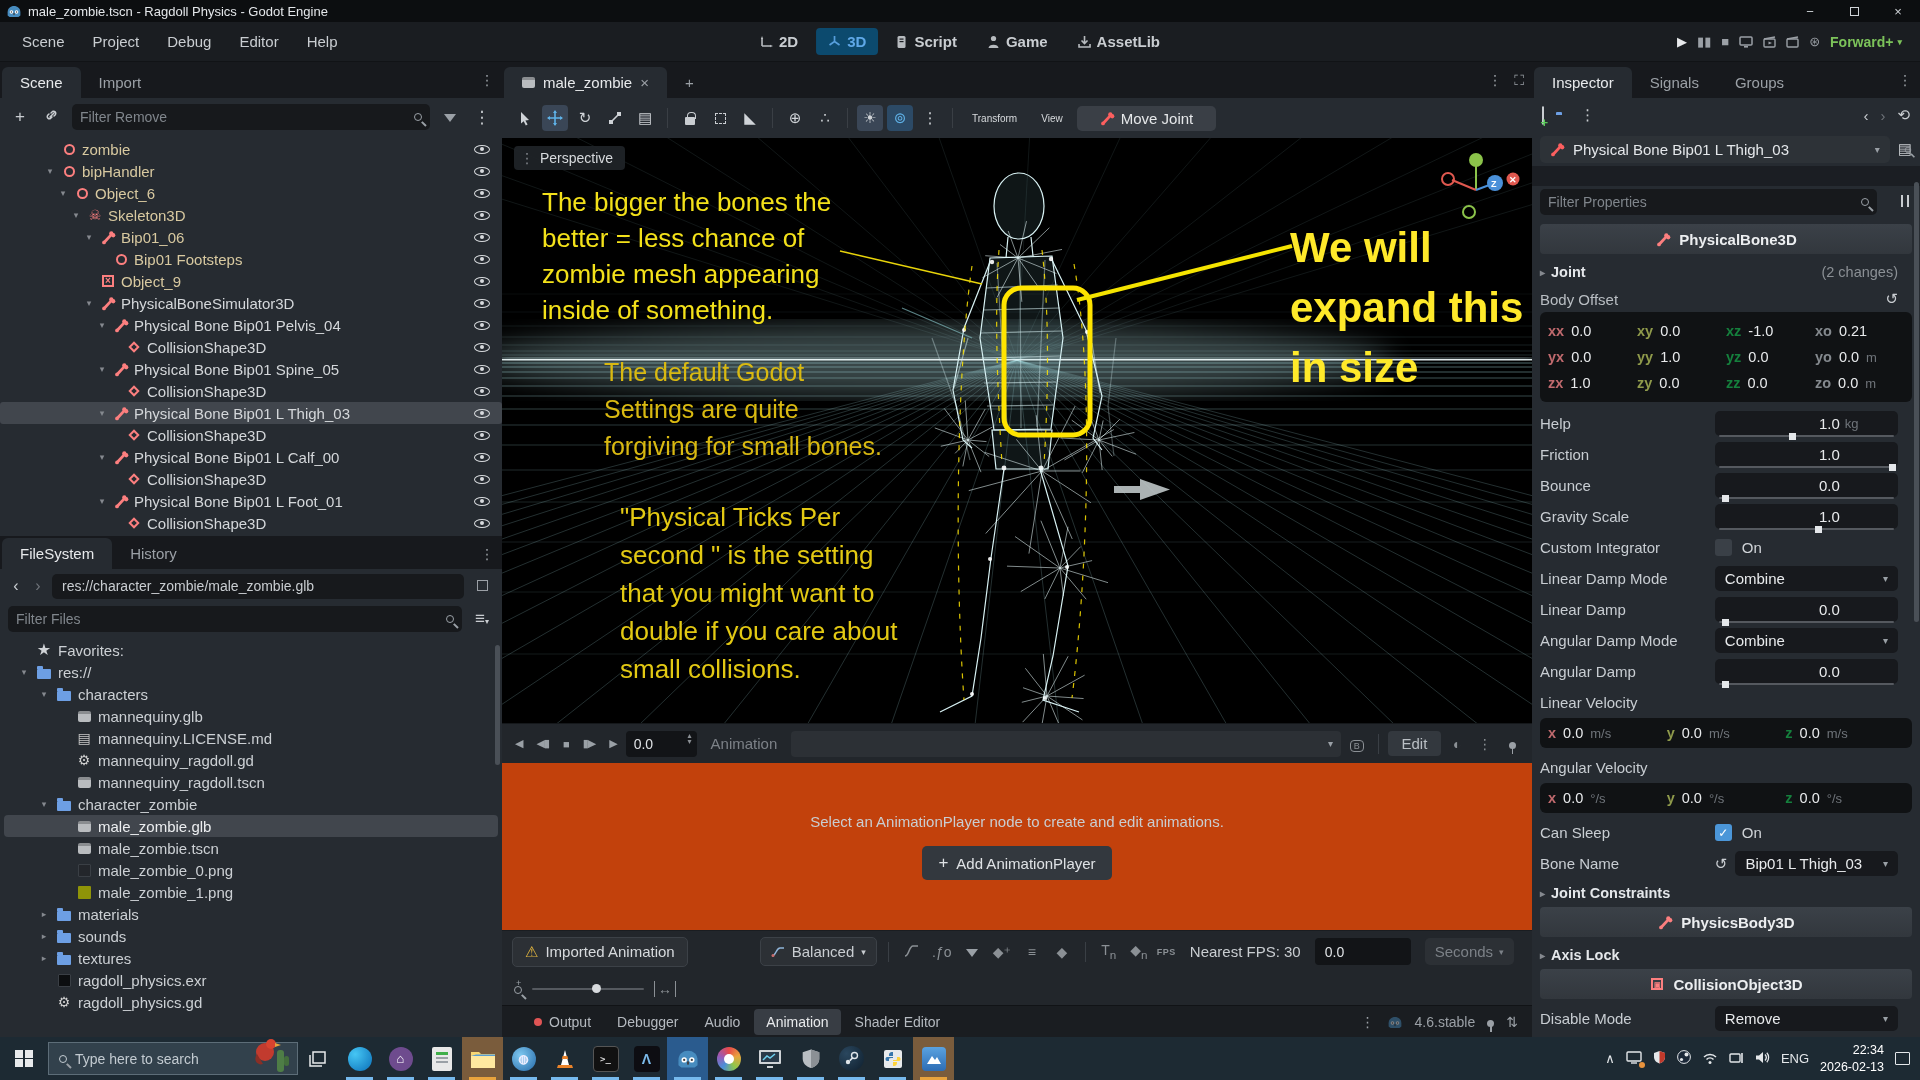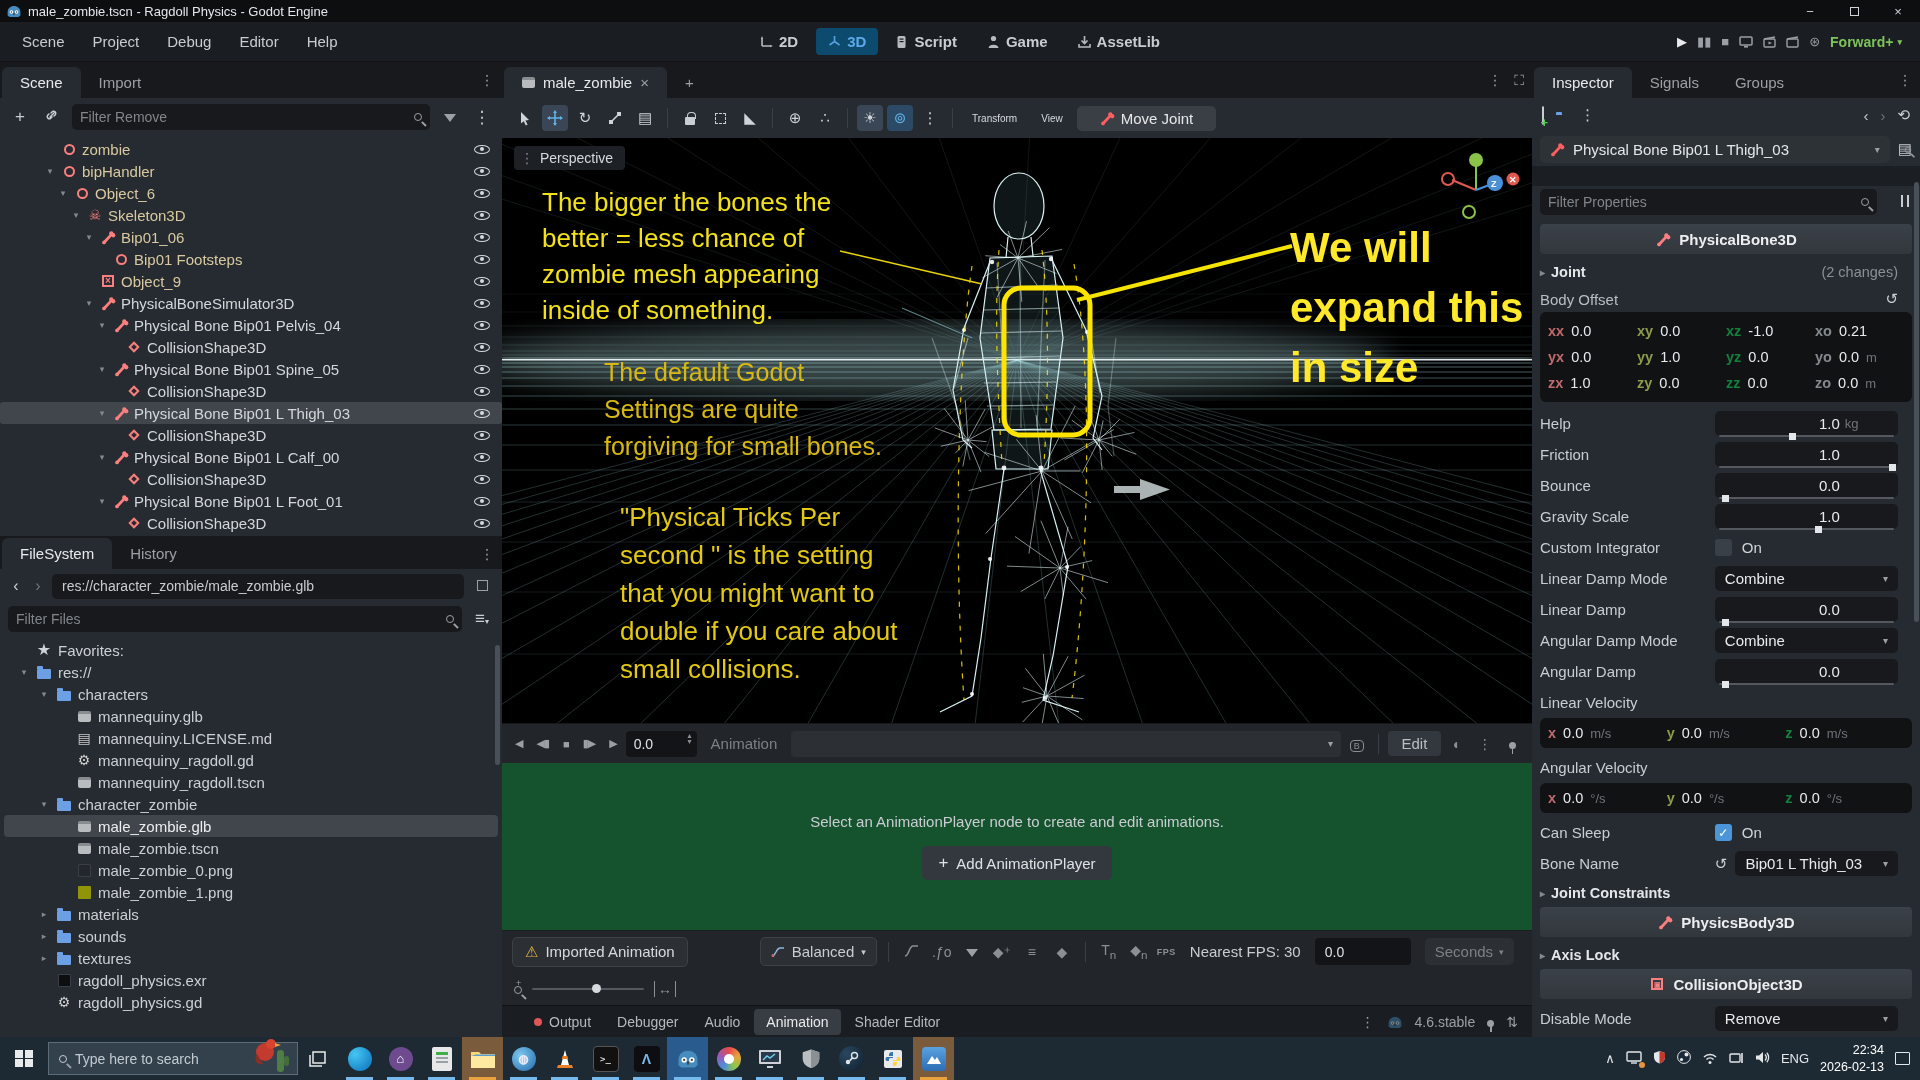--- a/index.html
+++ b/index.html
@@ -93,21 +93,21 @@
   .n4 { left:788px; top:80px; font-size:42px; line-height:60px; color:#ffe92a; font-weight:600;}
 
   
   .anim-transport { height:40px; background:#22262b; border-top:1px solid #15181b; display:flex; align-items:center; gap:4px; padding:0 8px; flex:0 0 auto;}
   .tbtn { color:#9aa0a6; font-size:11px; padding:4px 5px; letter-spacing:-1px;}
   .spin { width:72px; height:26px; background:#121417; border-radius:4px; display:flex; align-items:center; padding:0 8px; color:#dfe2e5; position:relative;}
   .spin .ud { position:absolute; right:5px; top:2px; display:flex; flex-direction:column; line-height:6px; font-size:8px; color:#8b9095;}
   .dim-btn { color:#7c8187; padding:4px 10px; font-size:15px; }
   .anim-dd { width:560px; height:26px; background:#2c3035; border-radius:4px; display:flex; align-items:center; justify-content:flex-end; padding:0 8px; color:#9aa0a6;}
   .edit-btn { background:#33383e; border-radius:4px; padding:4px 14px; color:#babfc4; font-size:15px;}
-  .anim-empty { height:167px; background:#14532d; display:flex; flex-direction:column; align-items:center; justify-content:center; gap:16px; flex:0 0 auto;}
+  .anim-empty { height:167px; background:#c2410c; display:flex; flex-direction:column; align-items:center; justify-content:center; gap:16px; flex:0 0 auto;}
   .anim-empty .msg { color:#c9cdd1; font-size:15px; }
   .addplayer { background:#33383e; border-radius:5px; padding:7px 16px; color:#dfe2e5; font-size:15px; display:flex; gap:8px; align-items:center;}
   .anim-tools { height:42px; background:#22262b; display:flex; align-items:center; gap:6px; padding:0 10px; flex:0 0 auto; border-top:1px solid #1a1d21;}
   .warn-btn { display:flex; gap:7px; align-items:center; background:#2c3035; border:1px solid #3c4147; border-radius:5px; padding:5px 12px; color:#d7dadd; font-size:15px;}
   .bal-btn { display:flex; gap:7px; align-items:center; background:#2c3035; border:1px solid #3c4147; border-radius:5px; padding:5px 10px; color:#c9cdd1; font-size:15px; margin-left:66px;}
   .ico-dim { color:#8b9095; font-size:14px; width:24px; text-align:center;}
   .fps-lbl { color:#8b9095; font-size:9px; font-weight:bold; letter-spacing:.5px;}
   .nearfps { color:#c9cdd1; font-size:15px; margin:0 8px; }
   .val-input { width:96px; height:27px; background:#121417; border-radius:4px; display:flex; align-items:center; padding:0 10px; color:#dfe2e5;}
   .sec-btn { display:flex; gap:6px; align-items:center; background:#2c3035; border-radius:5px; padding:5px 10px; color:#7c8187; font-size:15px; margin-left:8px;}

